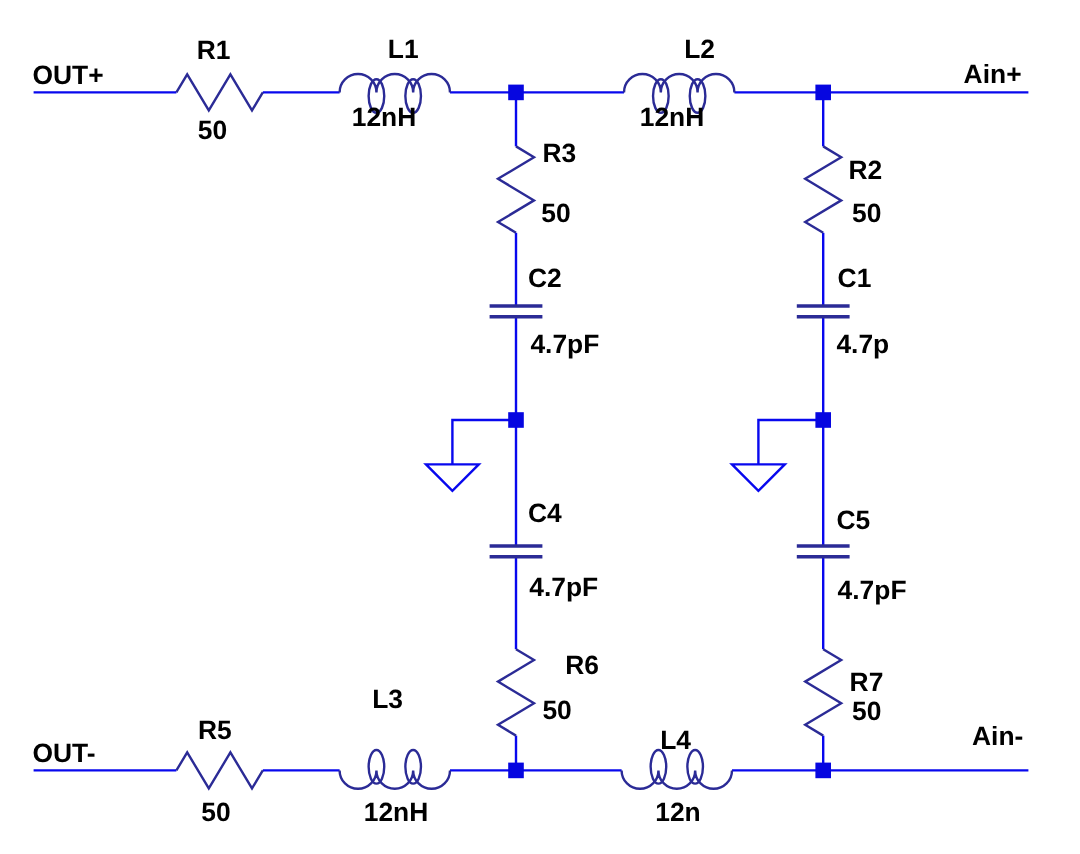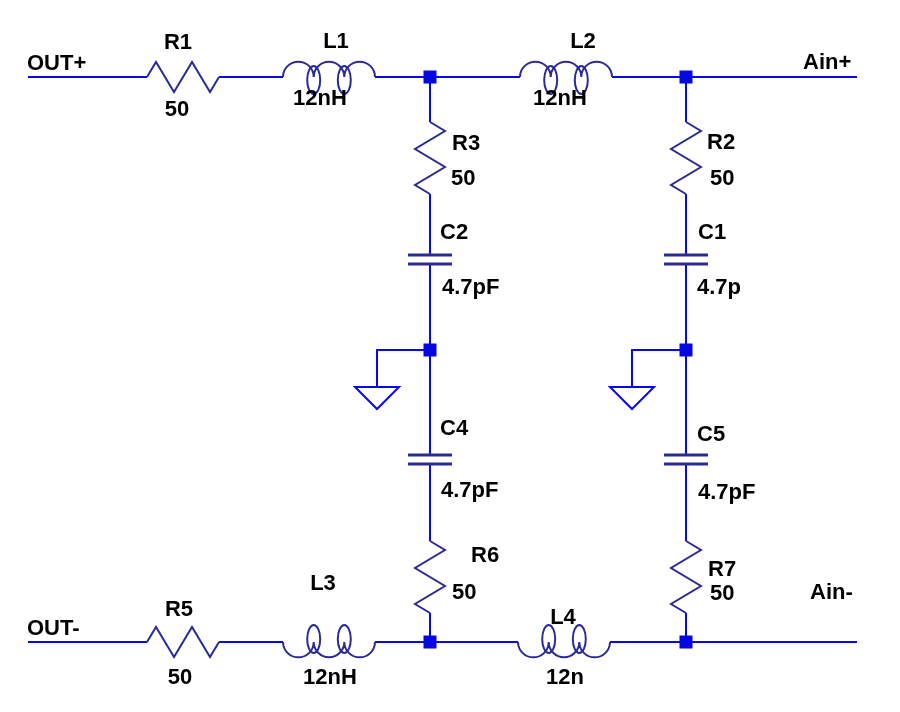--- a/index.html
+++ b/index.html
@@ -109,30 +109,30 @@
     <rect class="node" x="679.5" y="70.5" width="13" height="13"></rect>
     <rect class="node" x="423.5" y="343.5" width="13" height="13"></rect>
     <rect class="node" x="679.5" y="343.5" width="13" height="13"></rect>
     <rect class="node" x="423.5" y="635.5" width="13" height="13"></rect>
     <rect class="node" x="679.5" y="635.5" width="13" height="13"></rect>
   </svg>
 
   <div class="lbl" style="left:27px;top:63px">OUT+</div>
   <div class="lbl" style="left:803px;top:62px">Ain+</div>
   <div class="lbl" style="left:27px;top:628px">OUT-</div>
-  <div class="lbl" style="left:810px;top:592px">Ain-</div>
+  <div class="lbl" style="left:810px;top:614px">Ain-</div>
 
   <div class="lbl ctr" style="left:178px;top:42px">R1</div>
   <div class="lbl ctr" style="left:177px;top:109px">50</div>
   <div class="lbl ctr" style="left:336px;top:41px">L1</div>
   <div class="lbl ctr" style="left:320px;top:98px">12nH</div>
   <div class="lbl ctr" style="left:583px;top:41px">L2</div>
   <div class="lbl ctr" style="left:560px;top:98px">12nH</div>
 
-  <div class="lbl" style="left:452px;top:143px">R3</div>
+  <div class="lbl" style="left:452px;top:128px">R3</div>
   <div class="lbl" style="left:451px;top:178px">50</div>
   <div class="lbl" style="left:440px;top:232px">C2</div>
   <div class="lbl" style="left:442px;top:287px">4.7pF</div>
   <div class="lbl" style="left:440px;top:428px">C4</div>
   <div class="lbl" style="left:441px;top:490px">4.7pF</div>
   <div class="lbl" style="left:471px;top:555px">R6</div>
   <div class="lbl" style="left:452px;top:592px">50</div>
 
   <div class="lbl" style="left:707px;top:142px">R2</div>
   <div class="lbl" style="left:710px;top:178px">50</div>

